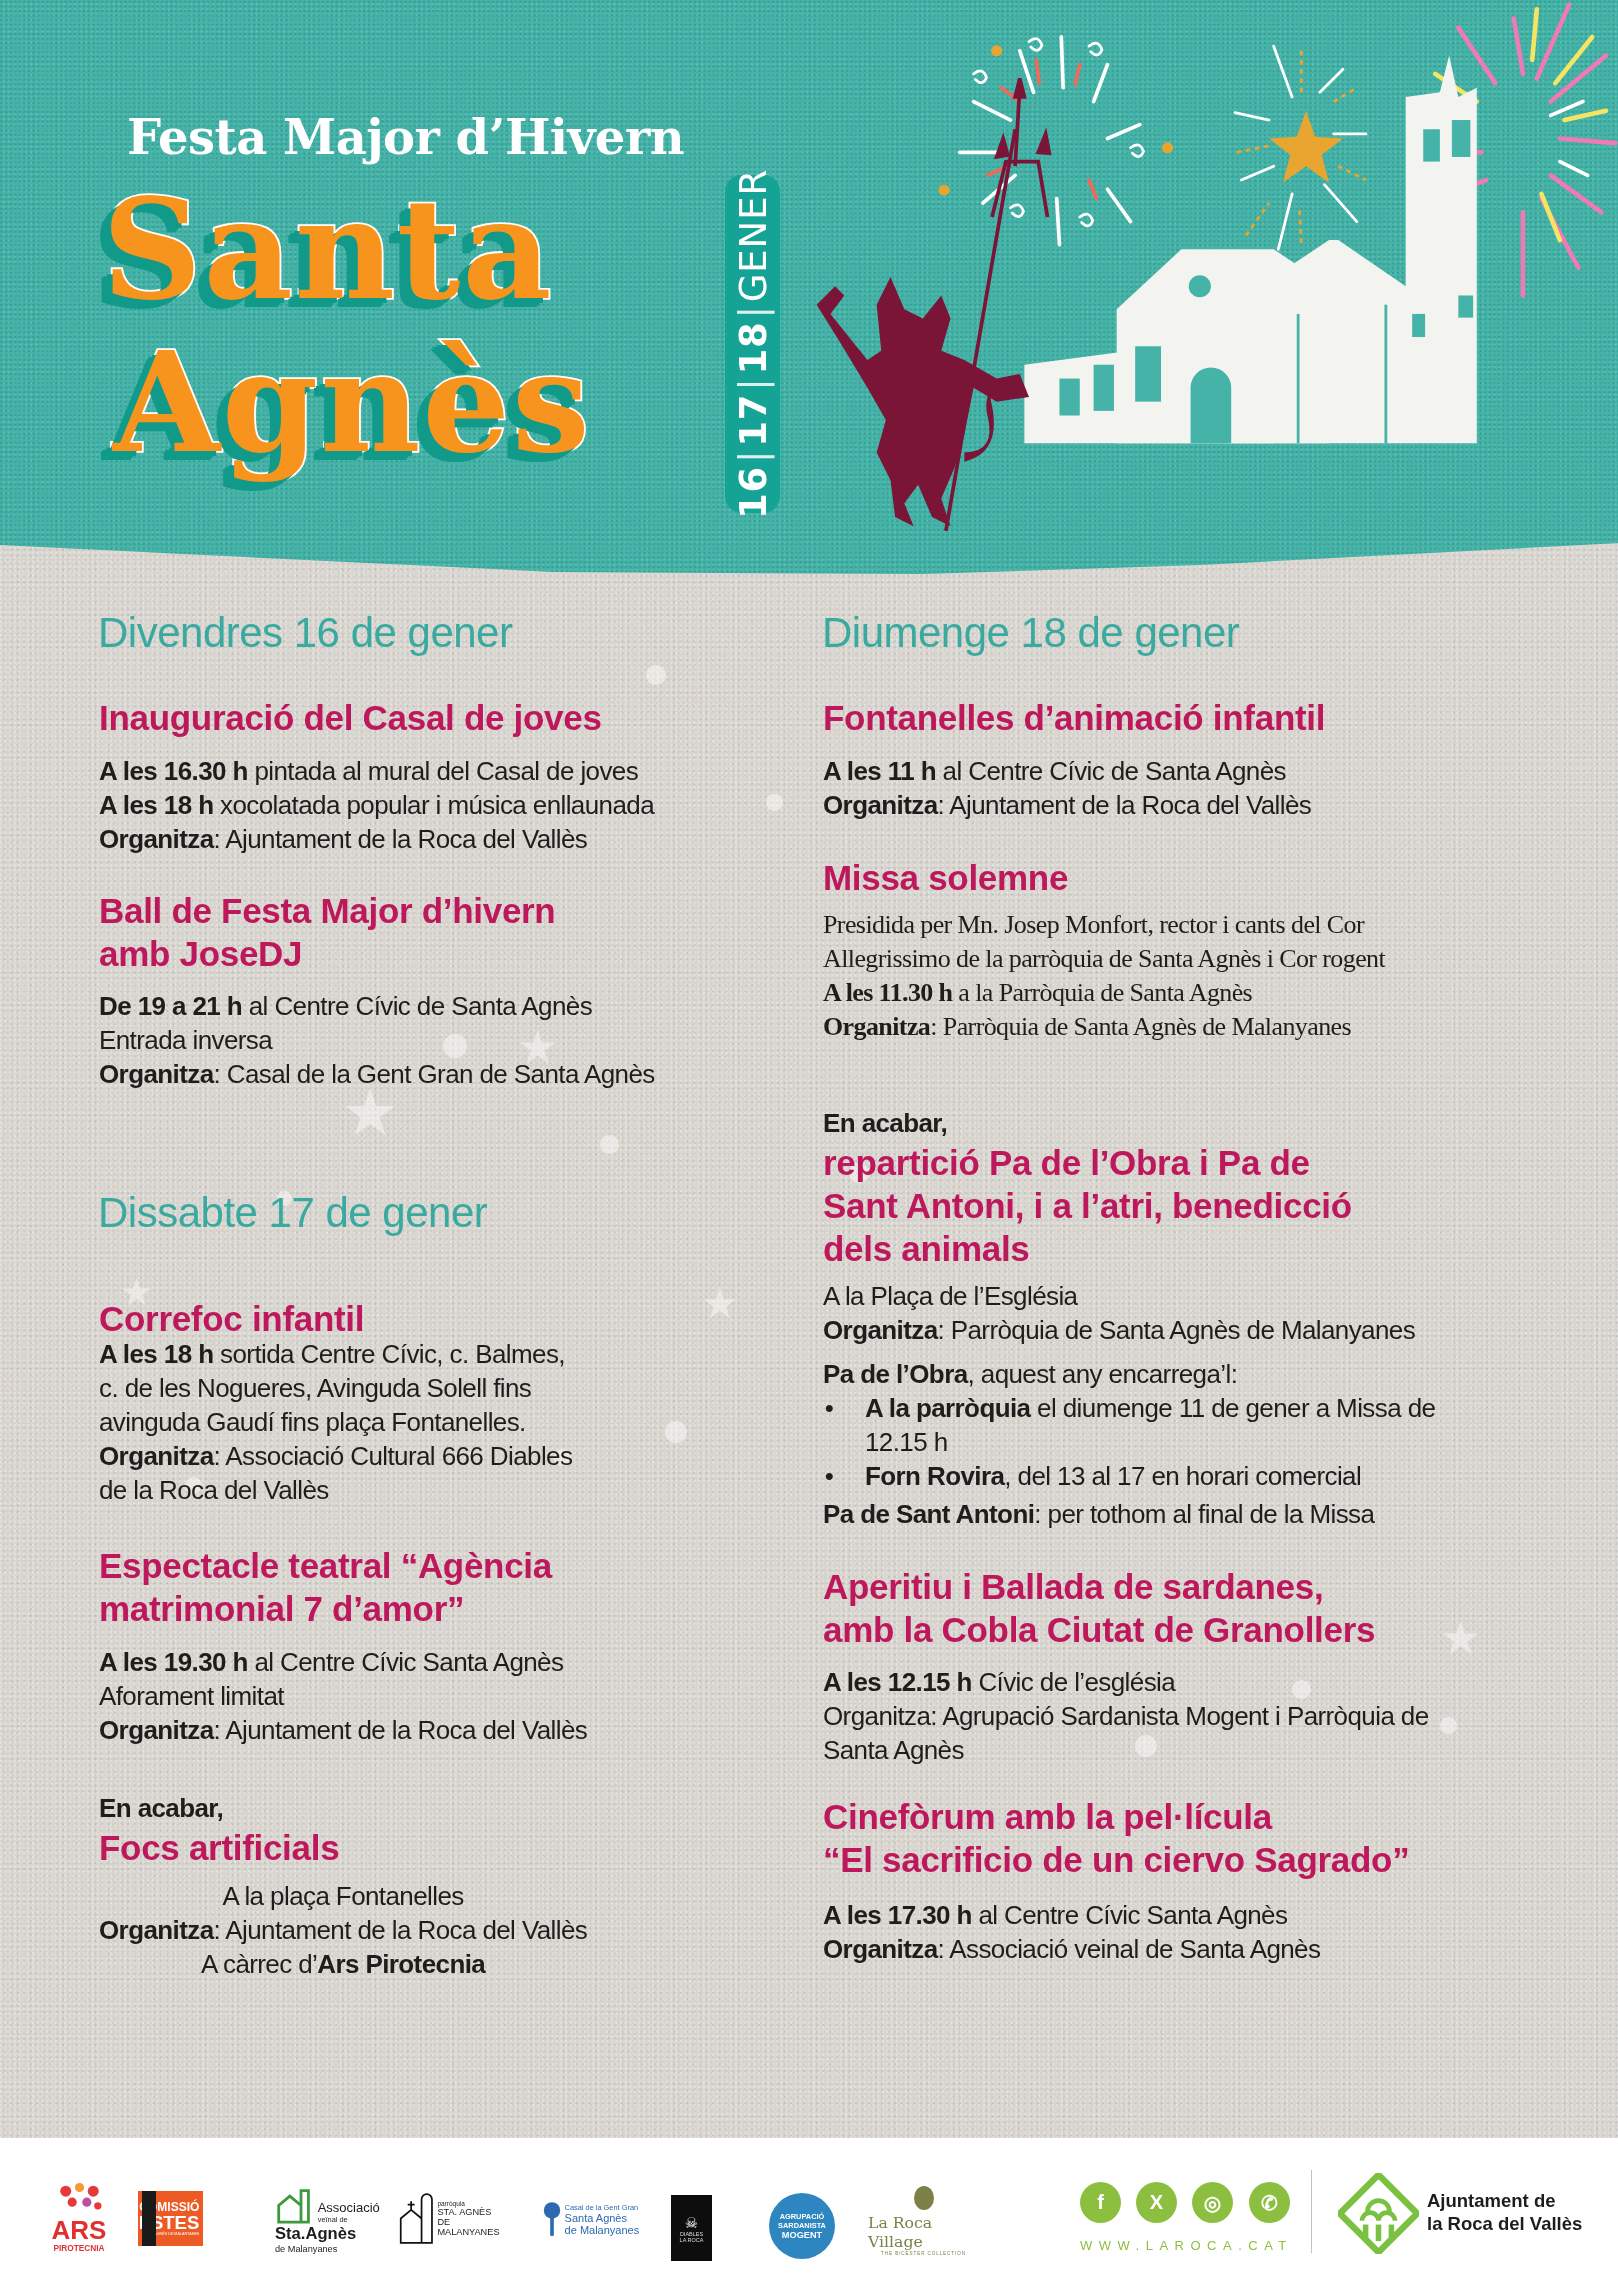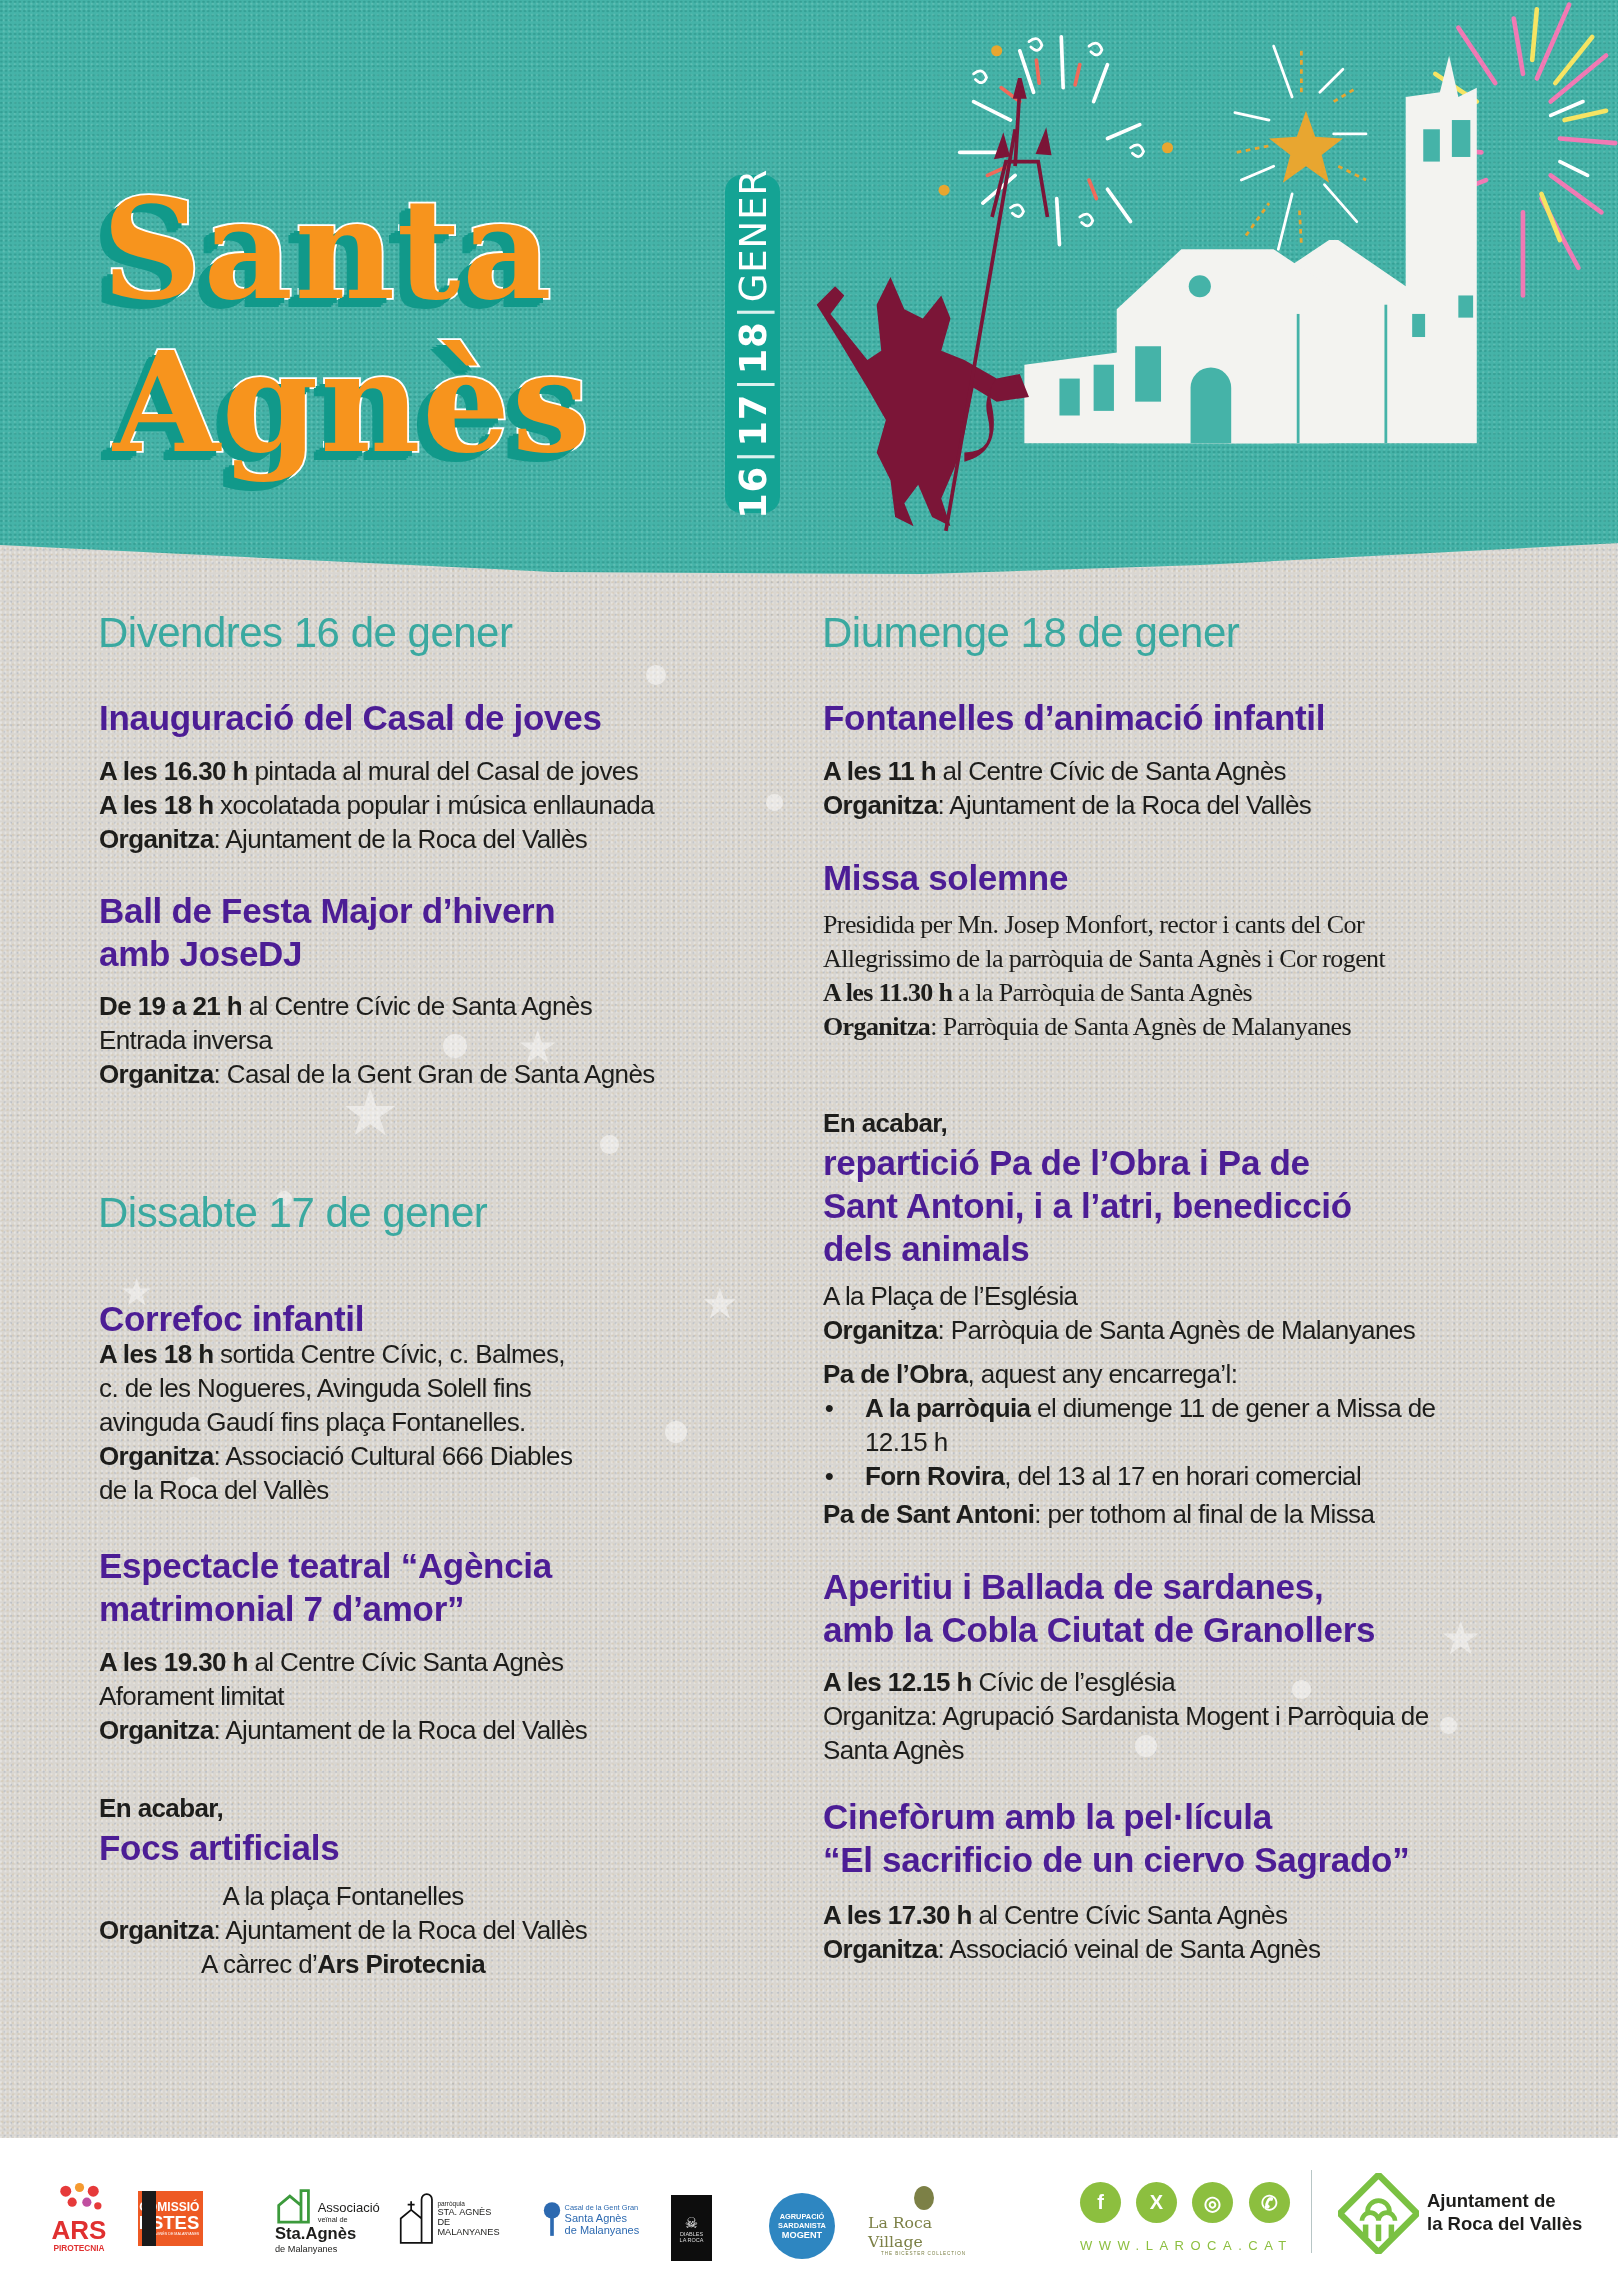--- a/index.html
+++ b/index.html
@@ -64,21 +64,21 @@
   }
   .date-badge-text .sep { font-weight: normal; opacity: 0.85; margin: 0 2.8px; }
 
   .illus { position: absolute; left: 812px; top: 0; width: 807px; height: 554px; }
   .day-heading {
     position: absolute; font-size: 42px; color: #3aa9a0; white-space: nowrap;
     letter-spacing: -0.5px;
   }
   .ev-title {
     position: absolute; font-weight: bold; font-size: 35px; line-height: 43px;
-    color: #4c1d95; white-space: nowrap; letter-spacing: -0.3px;
+    color: #be185d; white-space: nowrap; letter-spacing: -0.3px;
   }
   .body-text {
     position: absolute; font-size: 26px; line-height: 34px; color: #1d1d1b;
     white-space: nowrap; letter-spacing: -0.6px;
   }
   .body-text b { font-weight: bold; }
   .line { display: block; }
   .bullet { display: block; position: relative; padding-left: 42px; }
   .bullet::before { content: "•"; position: absolute; left: 1.8px; top: 0; }
   .lead-in { position: absolute; font-size: 26px; color: #1d1d1b; white-space: nowrap; letter-spacing: -0.6px; }
@@ -108,20 +108,21 @@
   <div class="dot" style="left:849px;top:1163px;width:20px;height:20px;"></div>
   <div class="dot" style="left:185px;top:1477px;width:16.6px;height:16.6px;"></div>
   <div class="star" style="left:341px;top:1080px;font-size:65px;">★</div>
   <div class="star" style="left:517px;top:1024px;font-size:46px;">★</div>
   <div class="star" style="left:701px;top:1283px;font-size:42px;">★</div>
   <div class="star" style="left:1440px;top:1615px;font-size:46px;">★</div>
   <div class="star" style="left:120px;top:1274px;font-size:37px;">★</div>
 </div>
 
 <div class="header">
+  <div class="festa-subtitle">Festa Major d’Hivern</div>
   <div class="big-title l1">Santa</div>
   <div class="big-title l2">Agnès</div>
 
   <div class="date-badge">
     <div class="date-badge-text">
       <span>16</span><span class="sep">|</span><span>17</span><span class="sep">|</span><span>18</span><span class="sep">|</span><span style="font-family:'DejaVu Sans',sans-serif;font-weight:normal;">GENER</span>
     </div>
   </div>
 
   <svg class="illus" viewBox="0 0 874 600" xmlns="http://www.w3.org/2000/svg">

